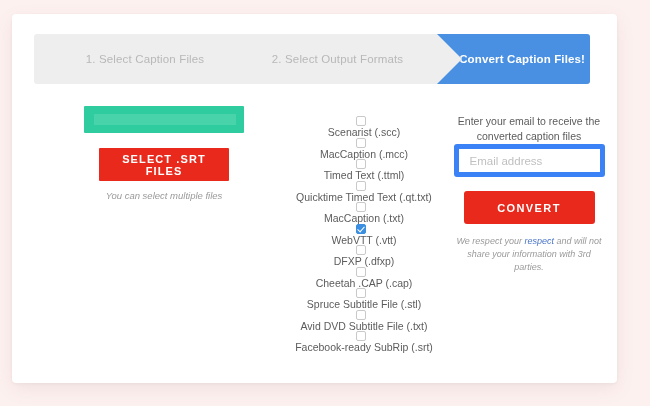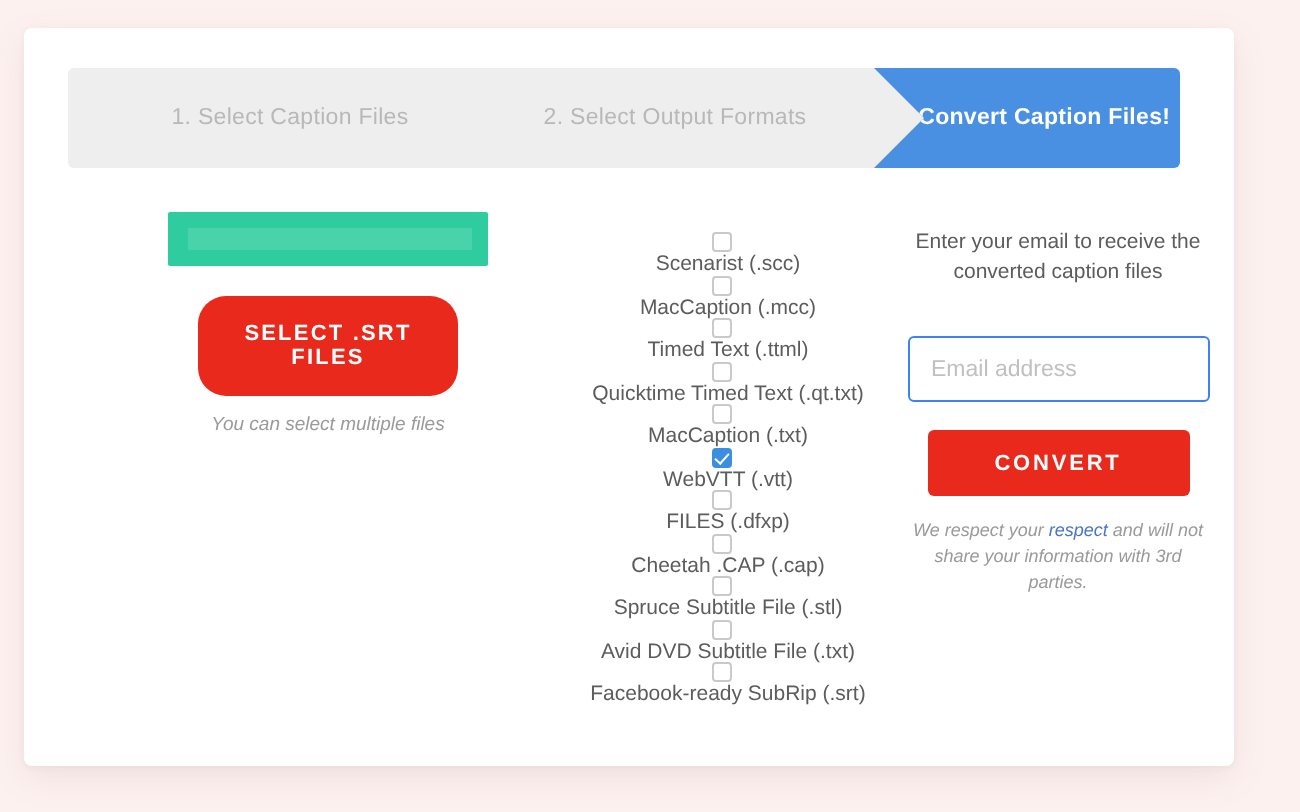--- a/index.html
+++ b/index.html
@@ -121,26 +121,26 @@
     left: 10px;
     top: 8px;
     right: 8px;
     height: 11px;
     background: #5fd9b5;
     opacity: 0.55;
   }
   #select-btn {
     display: block;
     width: 130px;
-    height: 50px;
+    height: 33px;
     margin: 15px auto 0 auto;
     background: #e8291c;
     color: #ffffff;
     border: none;
-    border-radius: 14px;
+    border-radius: 1px;
     font-family: "Liberation Sans", sans-serif;
     font-size: 11px;
     font-weight: bold;
     letter-spacing: 1.1px;
     cursor: pointer;
   }
   #select-hint {
     margin-top: 9px;
     text-align: center;
     font-size: 9.5px;
@@ -204,23 +204,23 @@
   #email-prompt {
     font-size: 10.5px;
     color: #5c5c5c;
     line-height: 15px;
   }
   #email-input {
     display: block;
     box-sizing: border-box;
     width: 151px;
     height: 33px;
-    margin: 24px auto 0 auto;
+    margin: 0 auto 0 auto;
     padding: 0 11px;
-    border: 1px solid #3b82f6;
+    border: 5px solid #3b82f6;
     border-radius: 3px;
     background: #ffffff;
     font-family: "Liberation Sans", sans-serif;
     font-size: 11.5px;
     color: #555555;
     outline: none;
   }
   #email-input::placeholder { color: #c0c0c0; }
   #convert-btn {
     display: block;
@@ -302,21 +302,21 @@
         <div class="fmt-row">
           <span class="cbox"></span>
           <span class="fmt-label">MacCaption (.txt)</span>
         </div>
         <div class="fmt-row">
           <span class="cbox checked"></span>
           <span class="fmt-label">WebVTT (.vtt)</span>
         </div>
         <div class="fmt-row">
           <span class="cbox"></span>
-          <span class="fmt-label">FILES (.dfxp)</span>
+          <span class="fmt-label">DFXP (.dfxp)</span>
         </div>
         <div class="fmt-row">
           <span class="cbox"></span>
           <span class="fmt-label">Cheetah .CAP (.cap)</span>
         </div>
         <div class="fmt-row">
           <span class="cbox"></span>
           <span class="fmt-label">Spruce Subtitle File (.stl)</span>
         </div>
         <div class="fmt-row">

